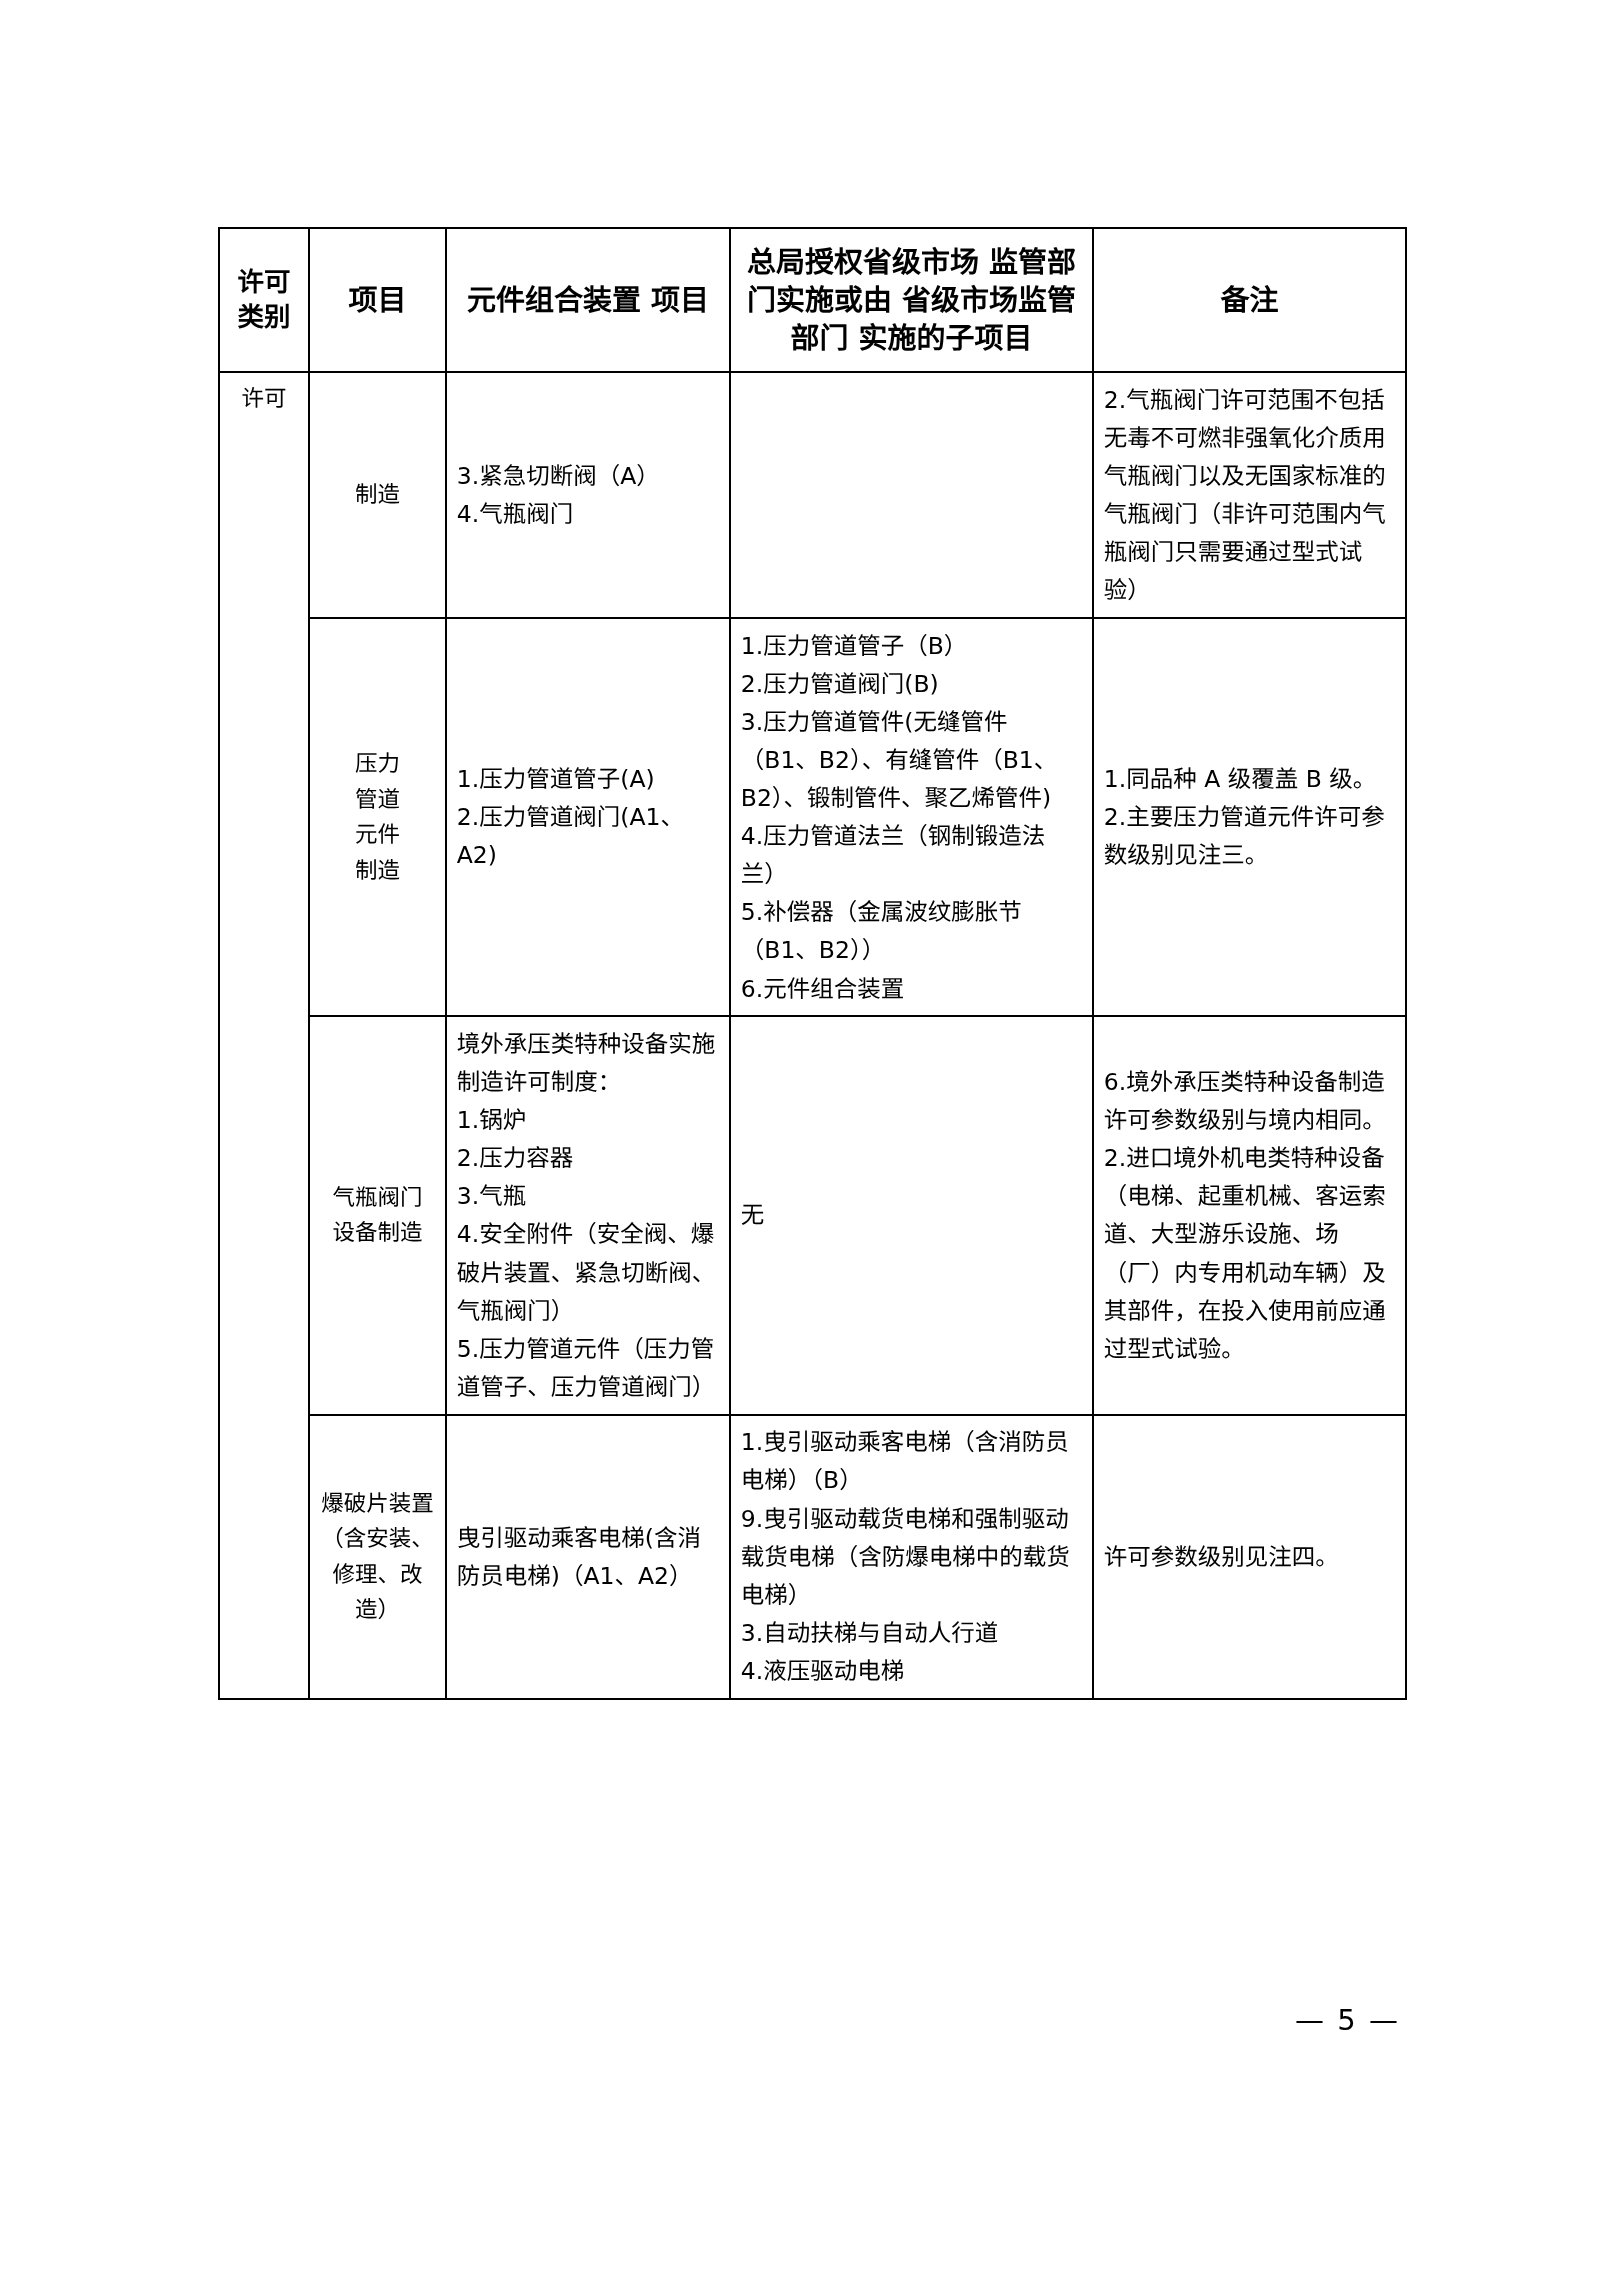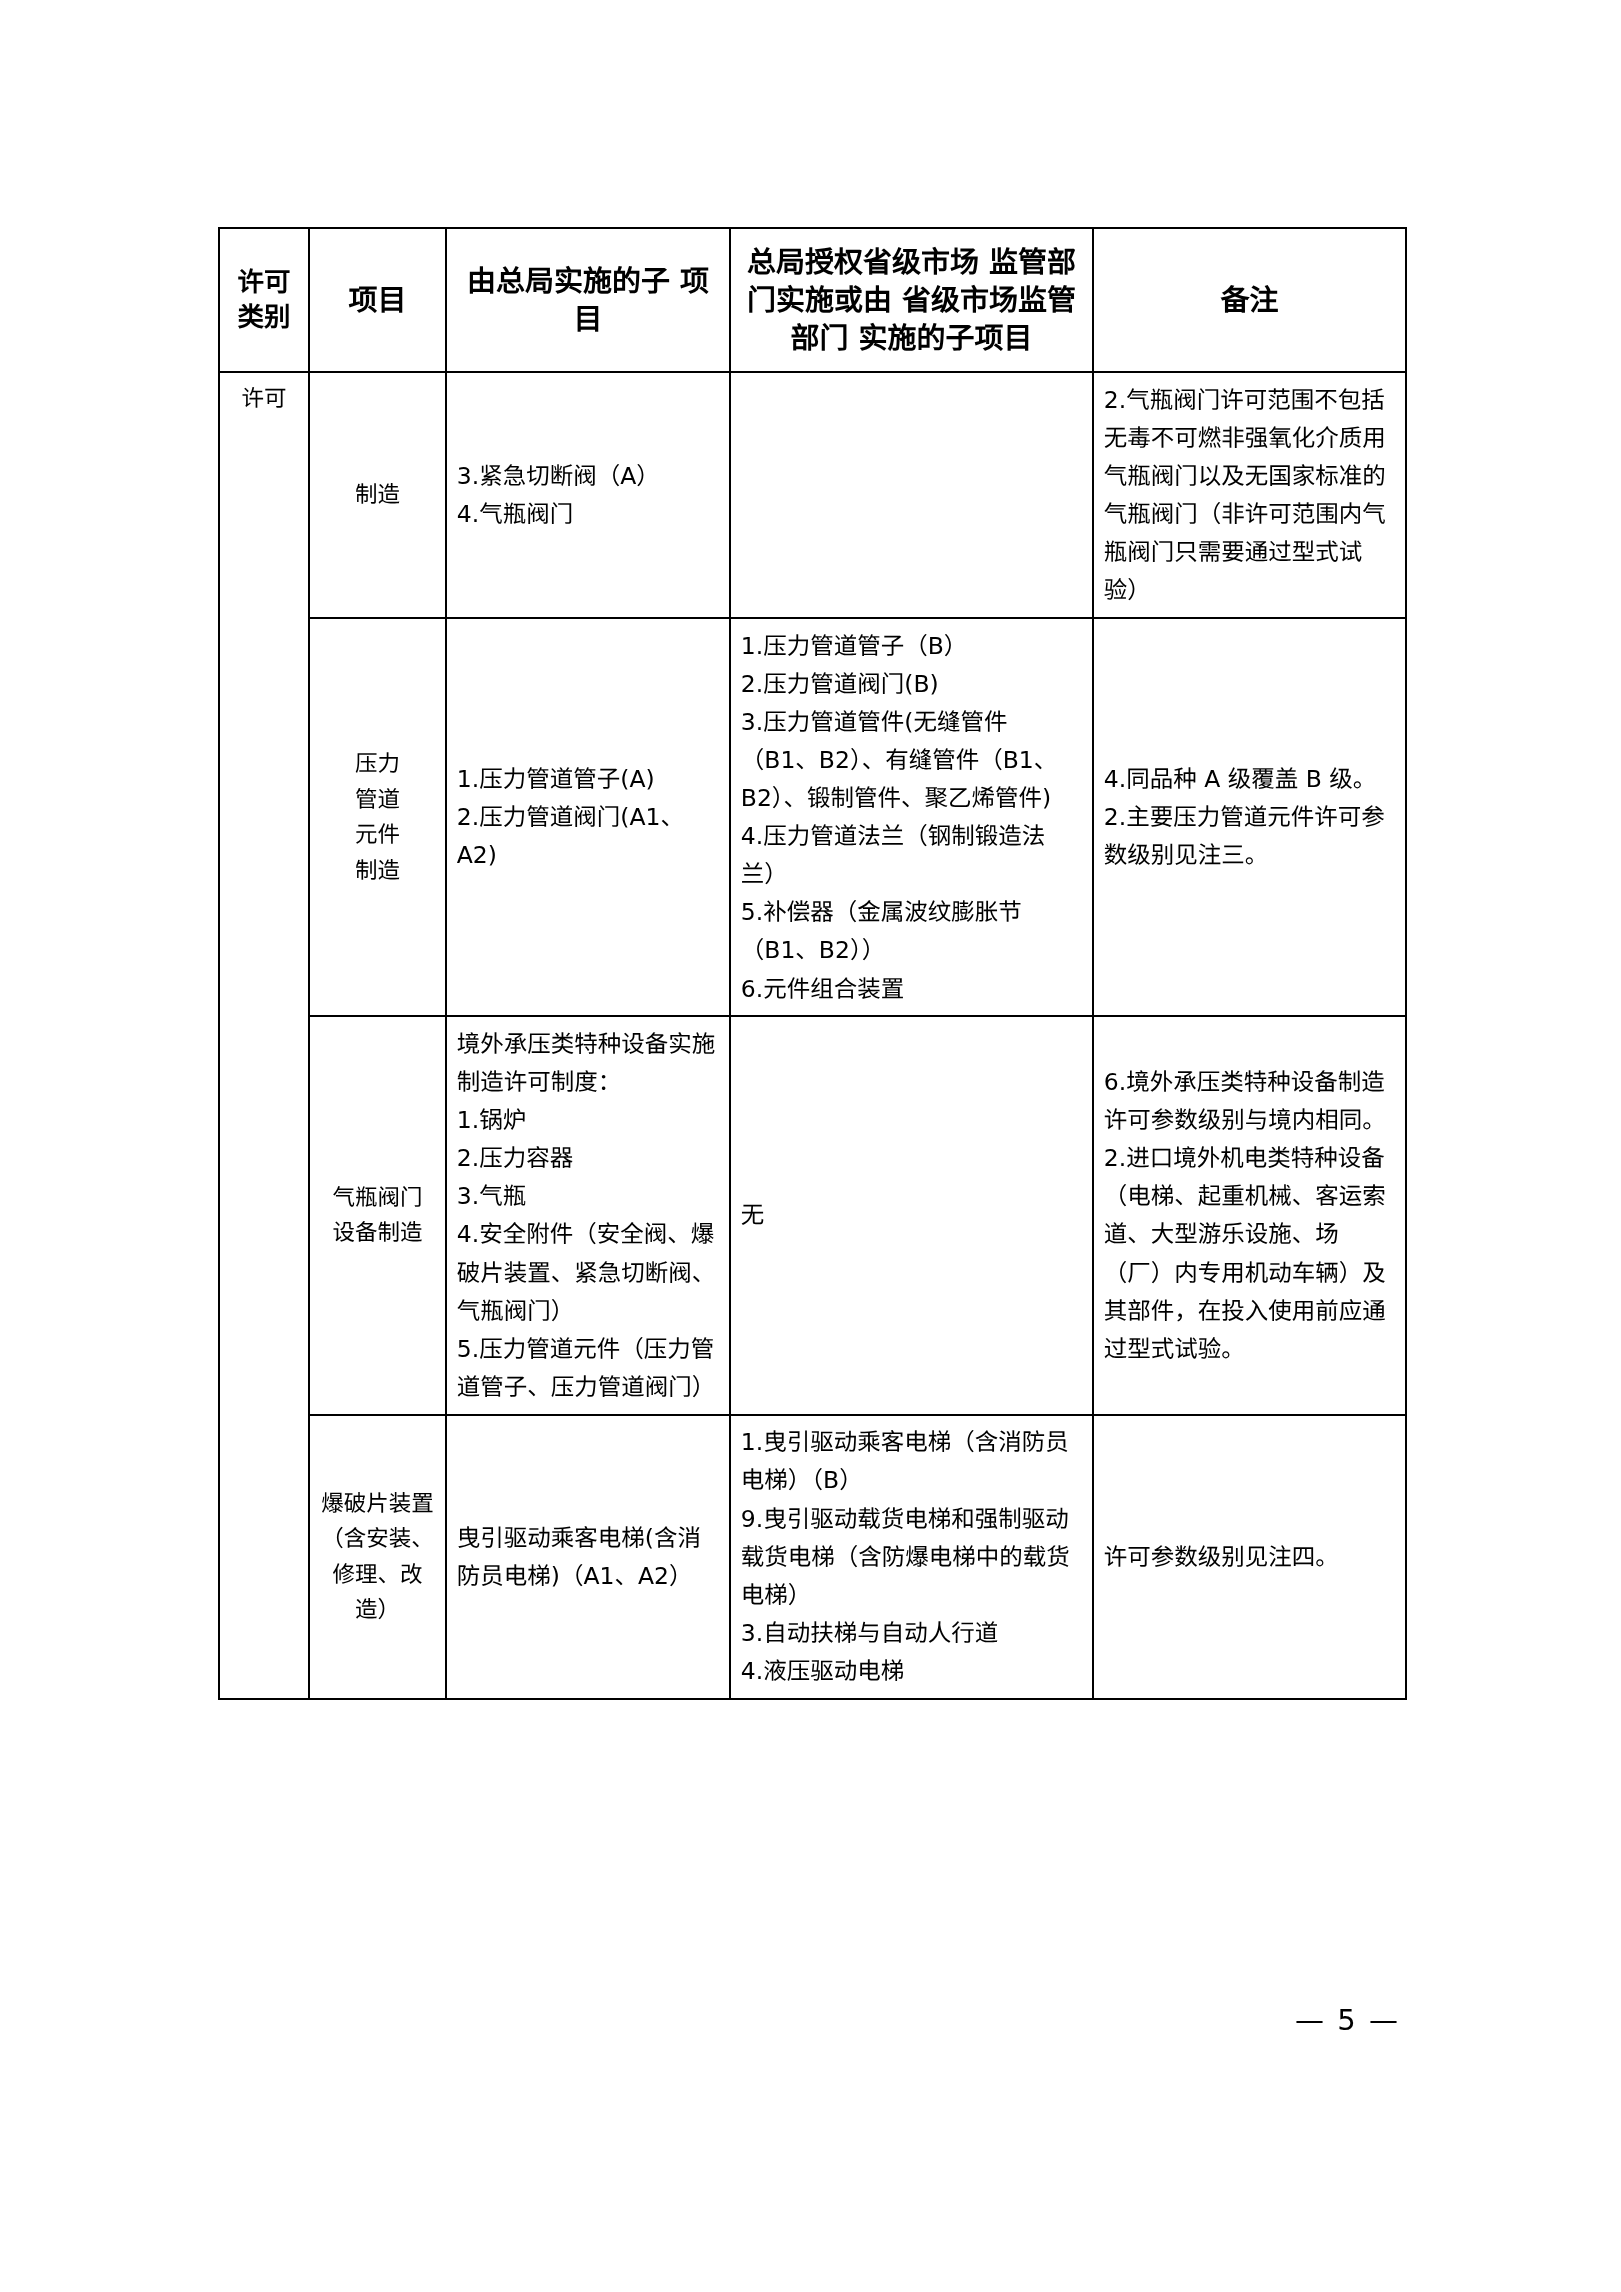--- a/index.html
+++ b/index.html
@@ -94,21 +94,21 @@
         <col class="c2">
         <col class="c3">
         <col class="c4">
         <col class="c5">
     </colgroup>
     <tbody>
       <tr class="hdr">
         <td class="narrow">许可
 类别</td>
         <td>项目</td>
-        <td>由总局实施的子
+        <td>元件组合装置
 项目</td>
         <td>总局授权省级市场
 监管部门实施或由
 省级市场监管部门
 实施的子项目</td>
         <td>备注</td>
       </tr>
 
       <tr>
         <td class="cell-text small-col center vtop" rowspan="4" style="vertical-align:top;">许可</td>
@@ -125,21 +125,21 @@
 元件
 制造</td>
         <td class="cell-text left">1.压力管道管子(A)
 2.压力管道阀门(A1、A2)</td>
         <td class="cell-text left vtop">1.压力管道管子（B）
 2.压力管道阀门(B)
 3.压力管道管件(无缝管件（B1、B2）、有缝管件（B1、B2）、锻制管件、聚乙烯管件)
 4.压力管道法兰（钢制锻造法兰）
 5.补偿器（金属波纹膨胀节（B1、B2））
 6.元件组合装置</td>
-        <td class="cell-text left">4.同品种 A 级覆盖 B 级。
+        <td class="cell-text left">1.同品种 A 级覆盖 B 级。
 2.主要压力管道元件许可参数级别见注三。</td>
       </tr>
 
       <tr>
         <td class="cell-text small-col center">气瓶阀门
 设备制造</td>
         <td class="cell-text left vtop">境外承压类特种设备实施制造许可制度：
 1.锅炉
 2.压力容器
 3.气瓶

